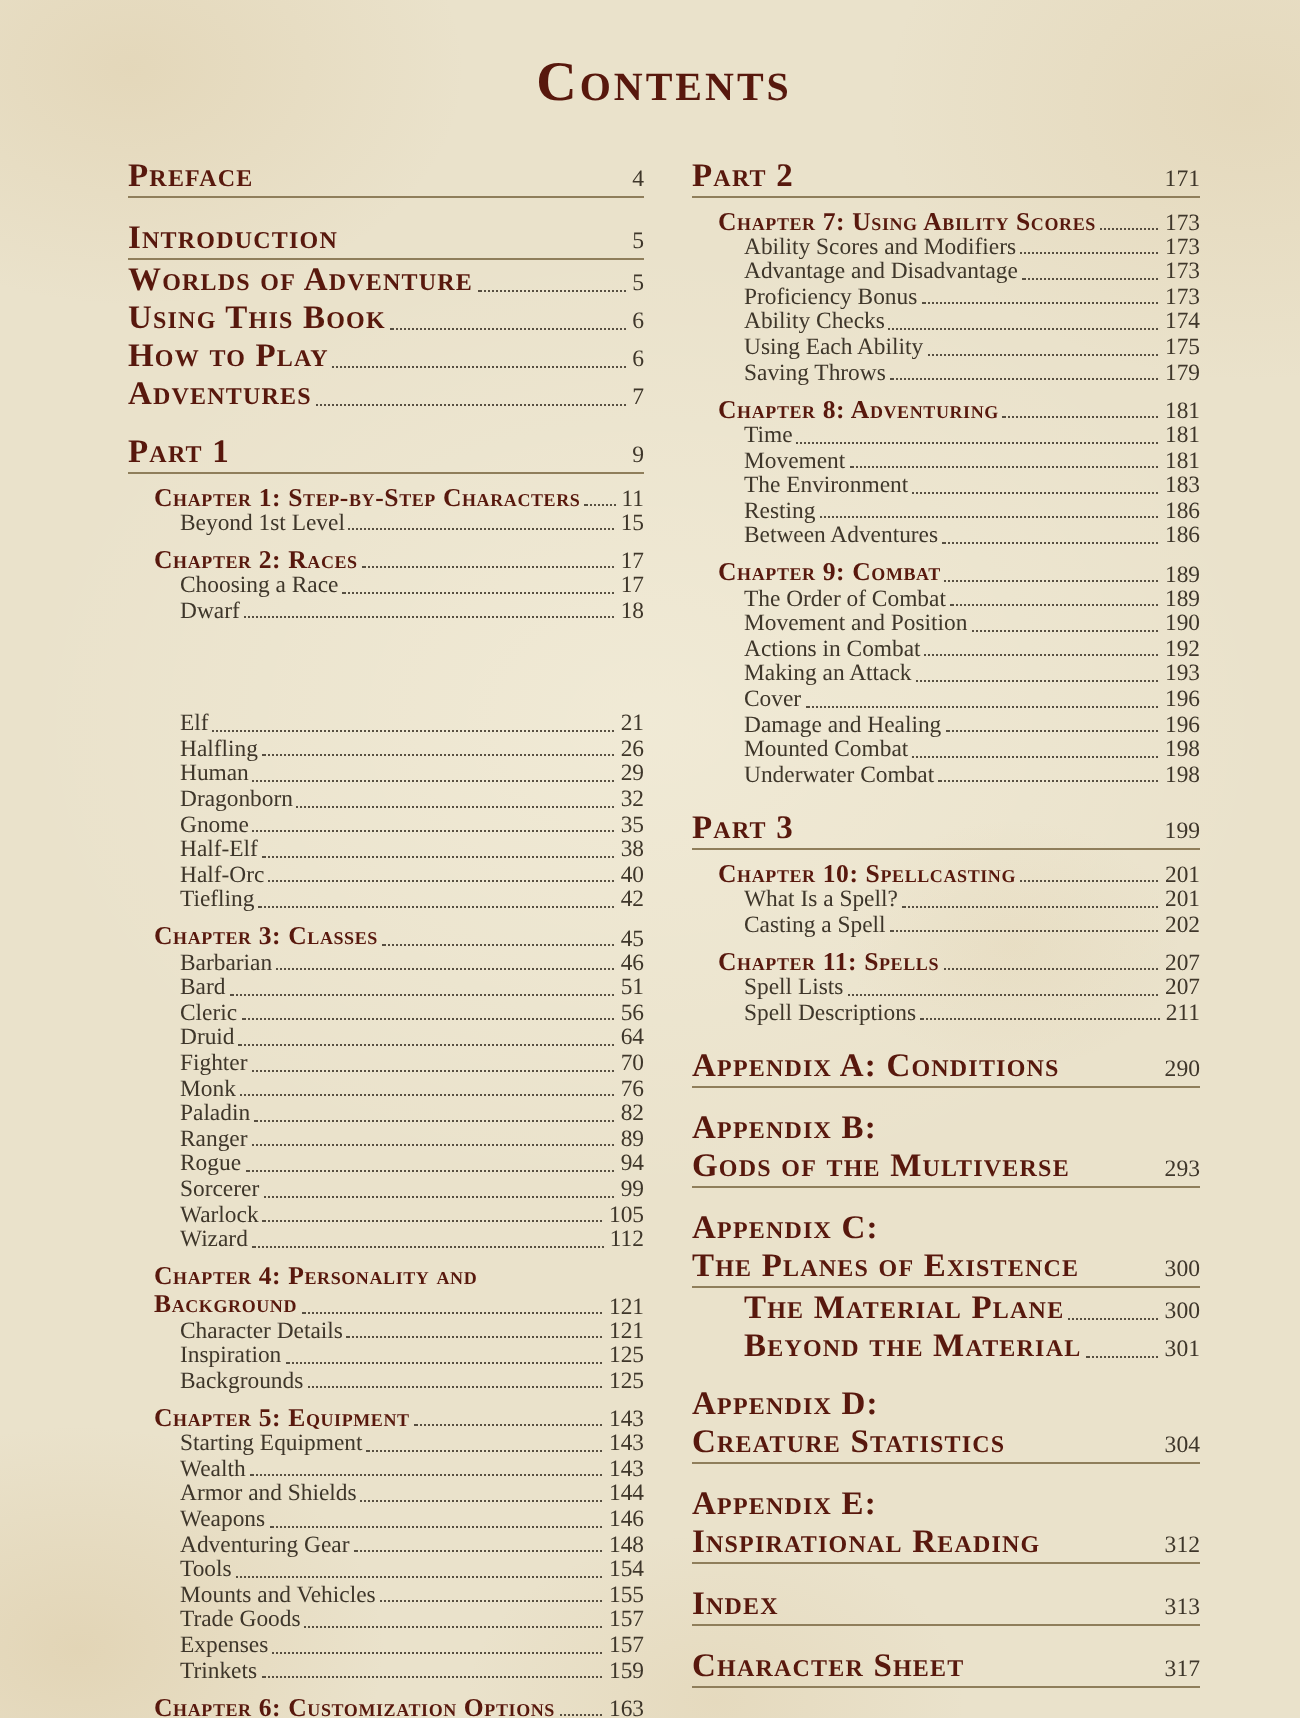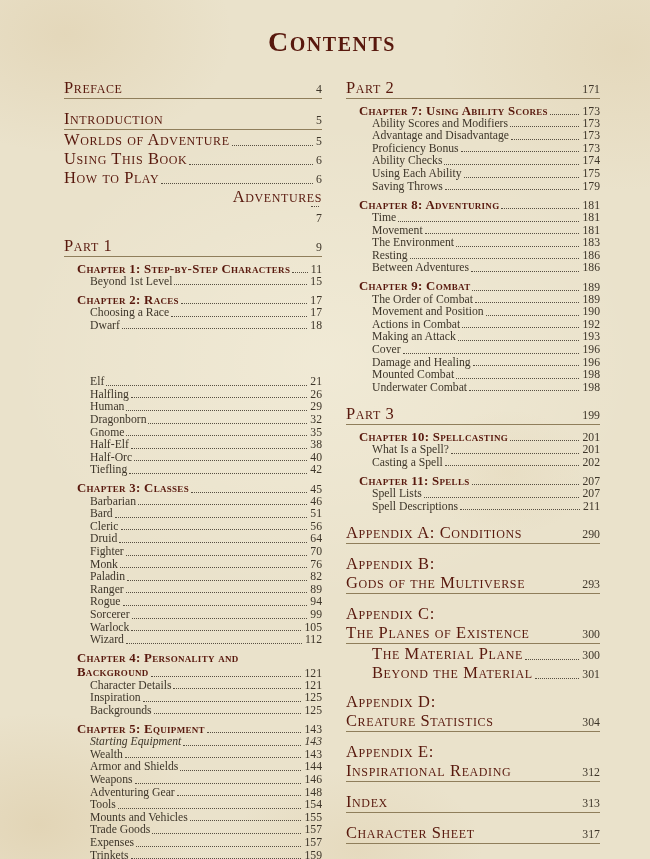--- a/index.html
+++ b/index.html
@@ -52,21 +52,21 @@
 
   
   .block.heading{margin-top:10px}
   .block.heading .head{
     border-bottom:1px solid var(--rule);
     padding-bottom:1px;
   }
   .block.heading .hline,
   .block.heading .lbl{
     font-variant:small-caps;
-    font-weight:normal;
+    font-weight:bold;
     color:var(--red);
     font-size:16.5px;
     line-height:19px;
     letter-spacing:0.6px;
   }
   .block.heading .pg{font-size:11.8px;line-height:16px;color:var(--text);font-weight:normal}
 
   
   .block.chapter{margin-top:4.5px}
   .block.chapter .head .row{padding-left:13px}
@@ -119,21 +119,21 @@
             <div class="row erow" style="padding-left: 0px;">
               <span class="lbl">Using This Book</span>
               <span class="leader"></span>
               <span class="pg">6</span>
             </div>
             <div class="row erow" style="padding-left: 0px;">
               <span class="lbl">How to Play</span>
               <span class="leader"></span>
               <span class="pg">6</span>
             </div>
-            <div class="row erow" style="padding-left: 0px; flex-direction: column;">
+            <div class="row erow" style="padding-left: 0px;">
               <span class="lbl">Adventures</span>
               <span class="leader"></span>
               <span class="pg">7</span>
             </div>
           </div>
         </div>
         <div class="block heading">
           <div class="head">
             <div class="row hrow">
               <span class="lbl">Part 1</span>
@@ -319,21 +319,21 @@
         </div>
         <div class="block chapter">
           <div class="head">
             <div class="row trow">
               <span class="lbl">Chapter 5: Equipment</span>
               <span class="leader"></span>
               <span class="pg">143</span>
             </div>
           </div>
           <div class="entries">
-            <div class="row erow" style="padding-left: 26px; font-style: italic;">
+            <div class="row erow" style="padding-left: 26px;">
               <span class="lbl">Starting Equipment</span>
               <span class="leader"></span>
               <span class="pg">143</span>
             </div>
             <div class="row erow" style="padding-left: 26px;">
               <span class="lbl">Wealth</span>
               <span class="leader"></span>
               <span class="pg">143</span>
             </div>
             <div class="row erow" style="padding-left: 26px;">

